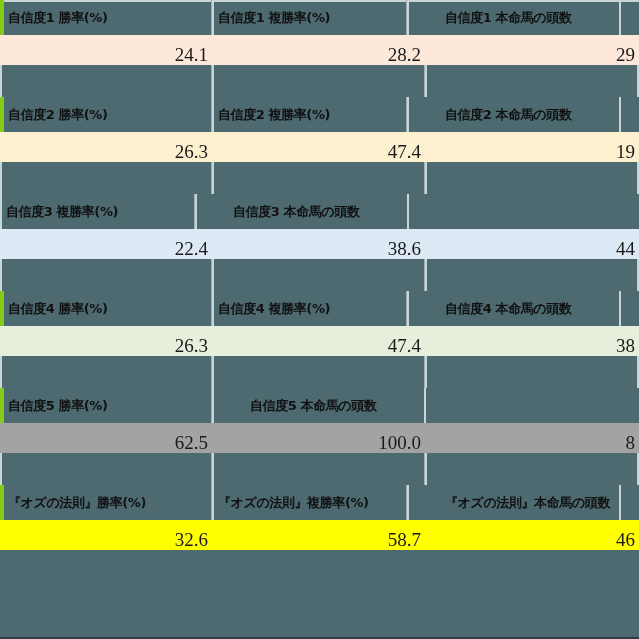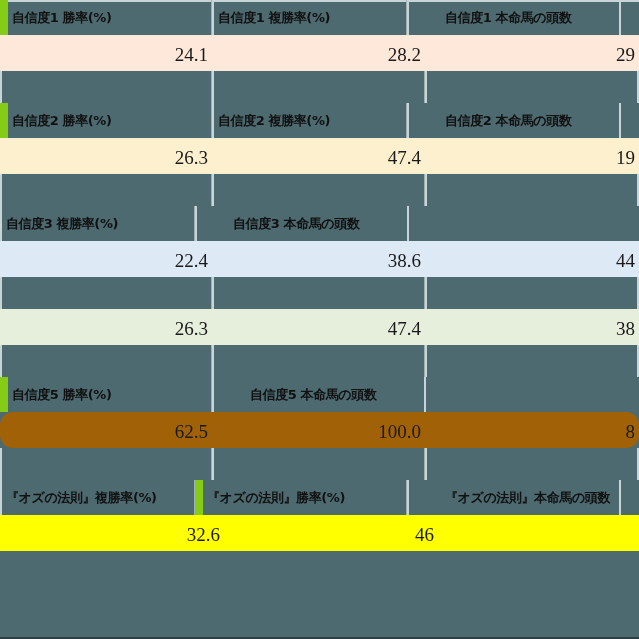--- a/index.html
+++ b/index.html
@@ -43,29 +43,29 @@
     color: #111111;
     font-family: "DejaVu Sans", "Liberation Sans", sans-serif;
     font-weight: bold;
     font-size: 13px;
     letter-spacing: -0.4px;
     white-space: nowrap;
     overflow: hidden;
     border-left: 2px solid #c9d4d6;
     border-right: 1px solid #9fb0b3;
   }
-  .hdr-cell.c0 { width: 212px; border-left: 8px solid #84cc16; }
+  .hdr-cell.c0 { width: 212px; border-left: 4px solid #84cc16; }
   .hdr-cell.c1 { width: 195px; }
   .hdr-cell.c2 { width: 214px; border-right: 2px solid #c9d4d6; padding-left: 36px; }
 
   
   .val-row {
     display: flex;
     width: 639px;
-    height: 36px;
+    height: 30px;
     box-sizing: border-box;
   }
   .val-cell {
     box-sizing: border-box;
     height: 39px;
     display: flex;
     align-items: center;
     justify-content: flex-end;
     padding-right: 4px;
     color: #1a1a1a;
@@ -156,53 +156,59 @@
           <div class="val-cell c1">38.6</div>
           <div class="val-cell c2">44</div>
         </div>
         <div class="gap-row">
           <div class="gap-cell c0"></div>
           <div class="gap-cell c1"></div>
           <div class="gap-cell c2"></div>
         </div>
       </div>
       <div class="block">
+        <div class="hdr-row">
+          <div class="hdr-cell c0">自信度4 勝率(%)</div>
+          <div class="hdr-cell c1">自信度4 複勝率(%)</div>
+          <div class="hdr-cell c2">自信度4 本命馬の頭数</div>
+        </div>
         <div class="val-row" style="background: rgb(230, 238, 220);">
           <div class="val-cell c0">26.3</div>
           <div class="val-cell c1">47.4</div>
           <div class="val-cell c2">38</div>
         </div>
         <div class="gap-row">
           <div class="gap-cell c0"></div>
           <div class="gap-cell c1"></div>
           <div class="gap-cell c2"></div>
         </div>
       </div>
       <div class="block">
         <div class="hdr-row">
           <div class="hdr-cell c0">自信度5 勝率(%)</div>
           <div class="hdr-cell c2">自信度5 本命馬の頭数</div>
         </div>
-        <div class="val-row" style="background: #a16207; border-radius: 13px;">
+        <div class="val-row" style="background: #a3a3a3;">
           <div class="val-cell c0">62.5</div>
           <div class="val-cell c1">100.0</div>
           <div class="val-cell c2">8</div>
         </div>
         <div class="gap-row">
           <div class="gap-cell c0"></div>
           <div class="gap-cell c1"></div>
           <div class="gap-cell c2"></div>
         </div>
       </div>
       <div class="block">
         <div class="hdr-row">
+          <div class="hdr-cell c0">『オズの法則』勝率(%)</div>
           <div class="hdr-cell c1">『オズの法則』複勝率(%)</div>
-          <div class="hdr-cell c0">『オズの法則』勝率(%)</div>
           <div class="hdr-cell c2">『オズの法則』本命馬の頭数</div>
         </div>
-        <div class="val-row" style="background: rgb(255, 255, 0); padding-left: 12px;">
+        <div class="val-row" style="background: rgb(255, 255, 0);">
           <div class="val-cell c0">32.6</div>
+          <div class="val-cell c1">58.7</div>
           <div class="val-cell c2">46</div>
         </div>
       </div>
     </div>
   <div class="botline"></div>
 </div>
 
 </body></html>

